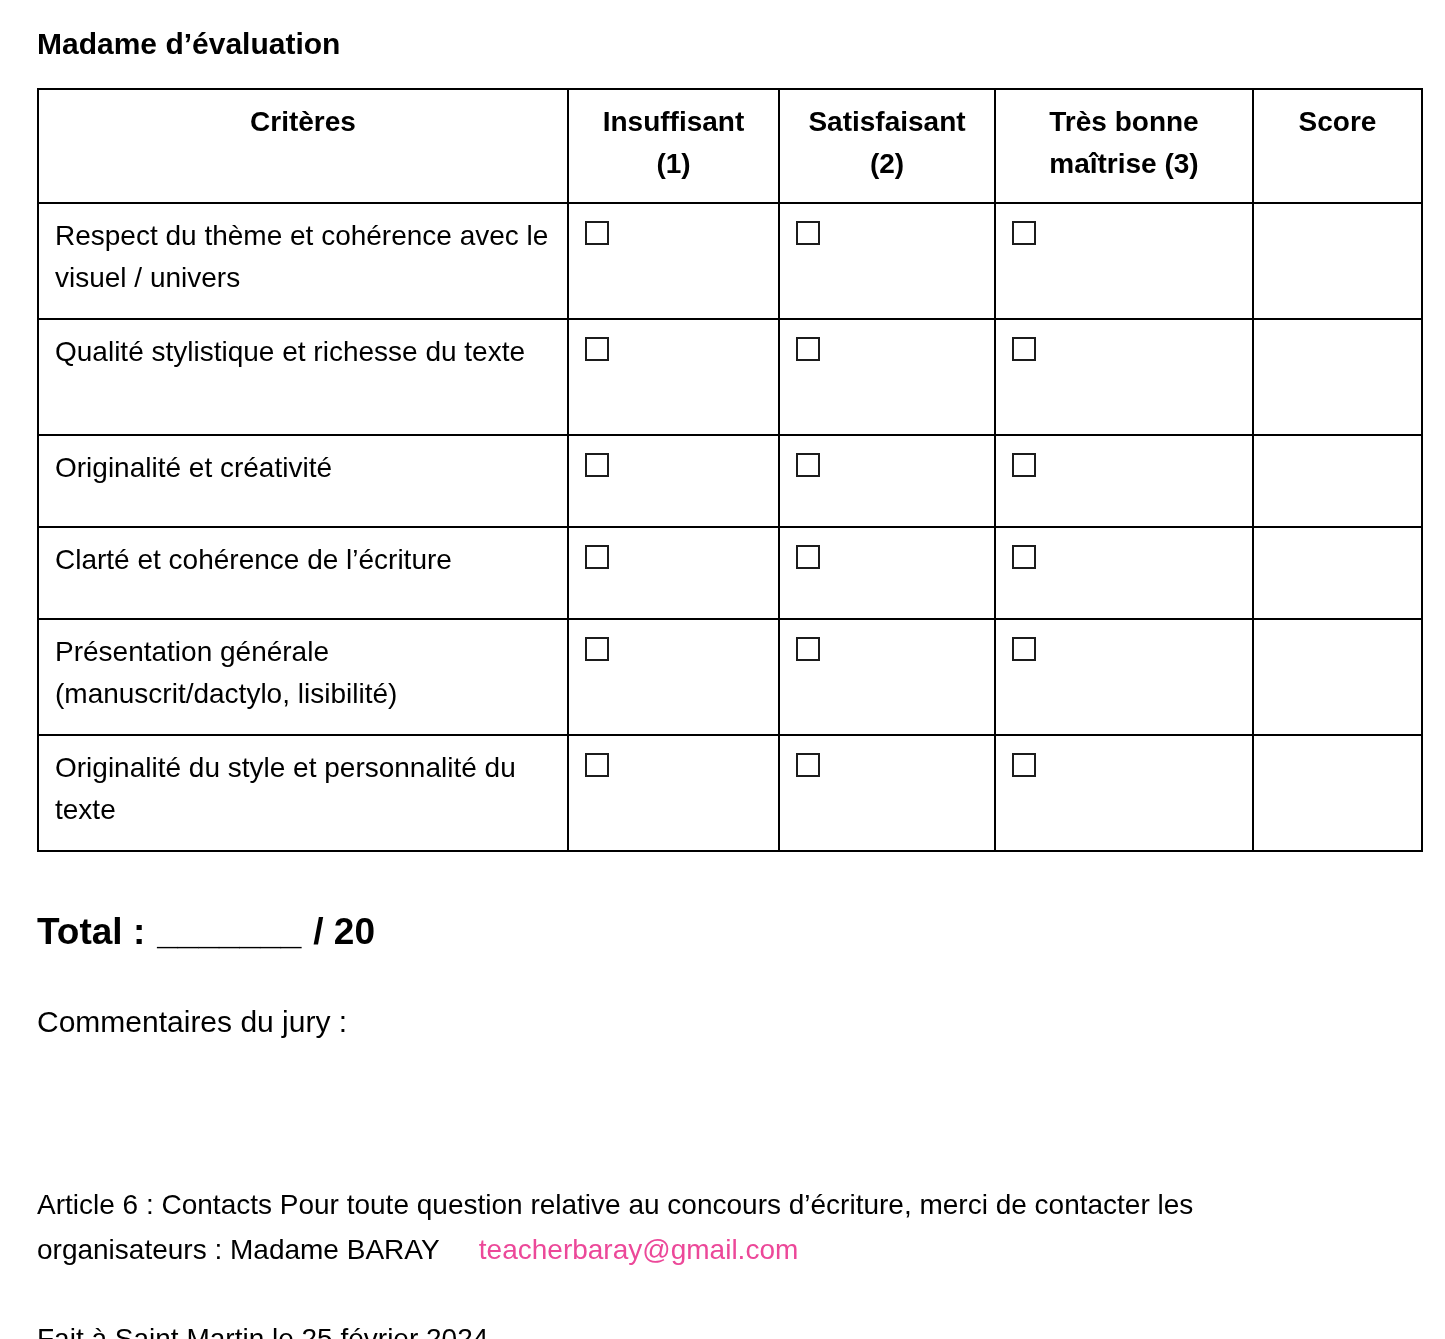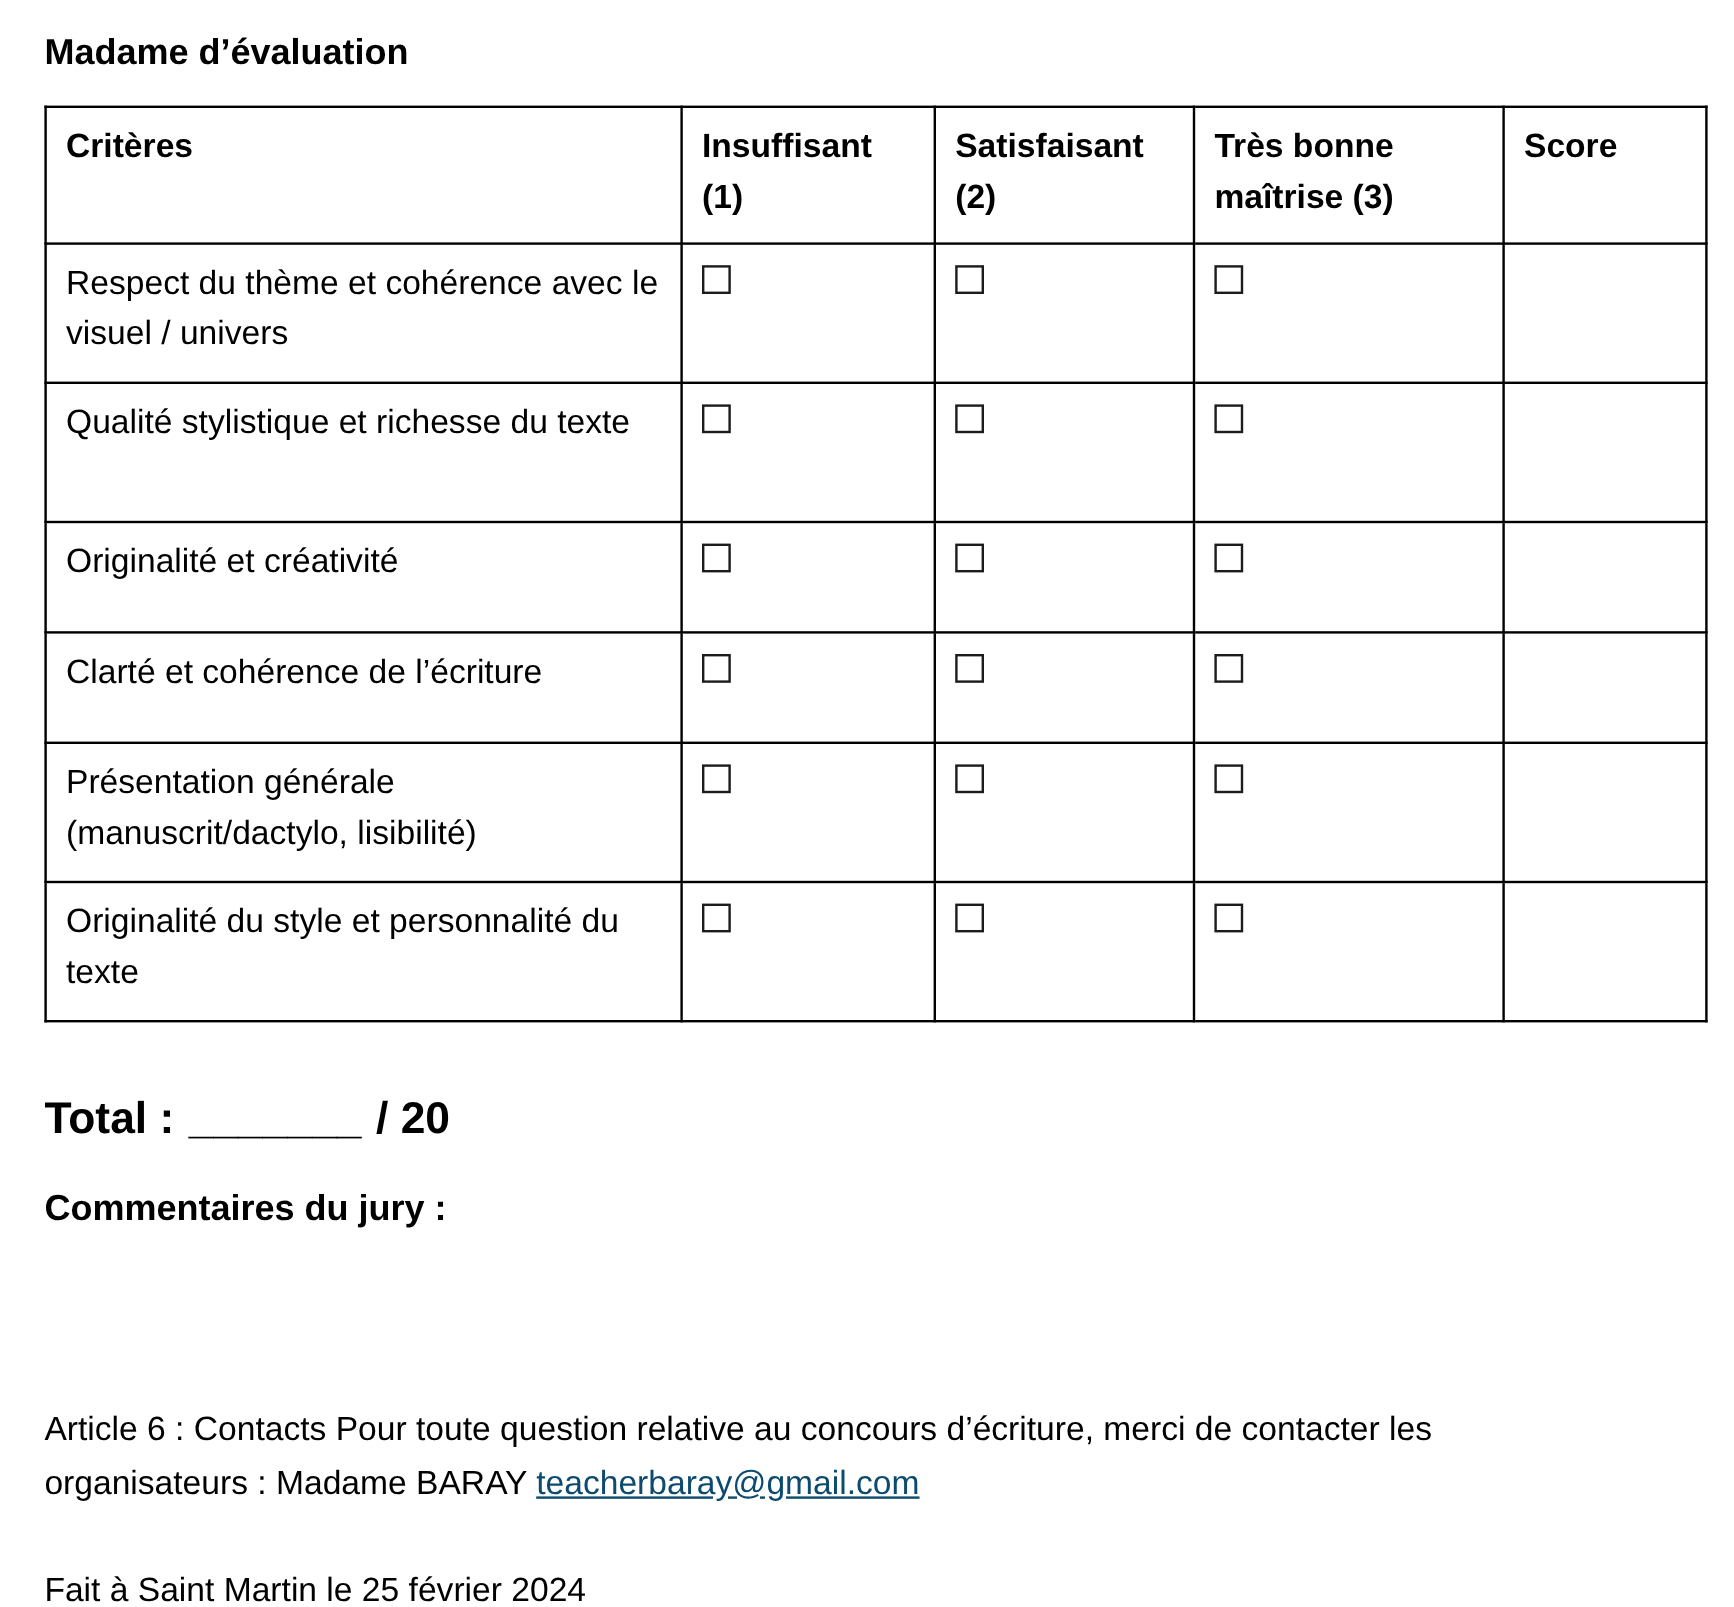--- a/index.html
+++ b/index.html
@@ -38,20 +38,21 @@
 
   .eval-table th, .eval-table td {
     border: 2px solid #000000;
     vertical-align: top;
     padding: 11px 16px 10px 16px;
     line-height: 1.5;
     text-align: left;
     font-weight: 400;
   }
   .eval-table th {
+    text-align: center;
     font-weight: 700;
     height: 114px;
   }
   tr.row-2line { height: 116px; }
   tr.row-1line { height: 92px; }
 
   .checkbox {
     display: inline-block;
     width: 24px;
     height: 24px;
@@ -63,35 +64,35 @@
   .total-line {
     margin-top: 56px;
     font-size: 37px;
     font-weight: 700;
     line-height: 1.3;
     white-space: pre;
   }
   .total-line .spacer { display: inline-block; width: 12px; }
 
   .comments-heading {
-    margin-top: 32px;
+    margin-top: 46px;
     font-size: 30px;
-    font-weight: 700;
+    font-weight: 400;
     line-height: 1.3;
   }
 
   .article6 {
     margin-top: 142px;
     max-width: 1235px;
     line-height: 1.6;
   }
   .email-link {
-    color: #0c4a6e;
-    text-decoration: underline;
+    color: #ec4899;
     cursor: pointer;
+    margin-left: 32px;
   }
 
   .closing-line {
     margin-top: 46px;
     line-height: 1.4;
   }
 </style>
 </head>
 <body>
 

